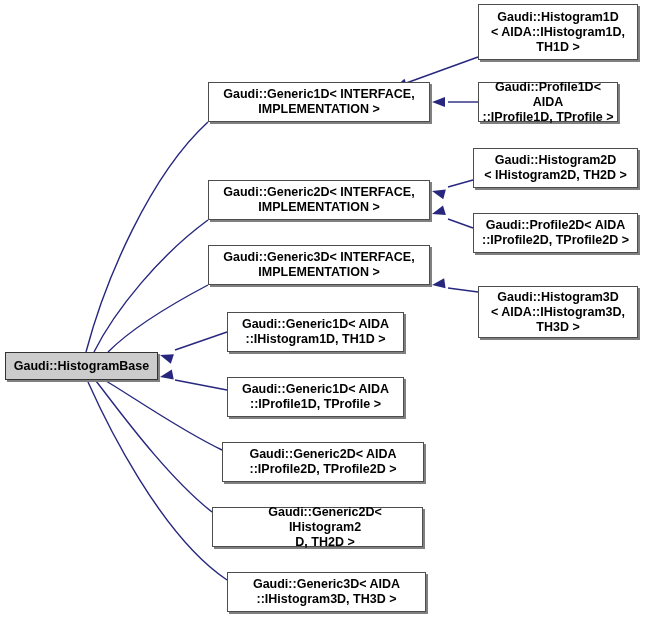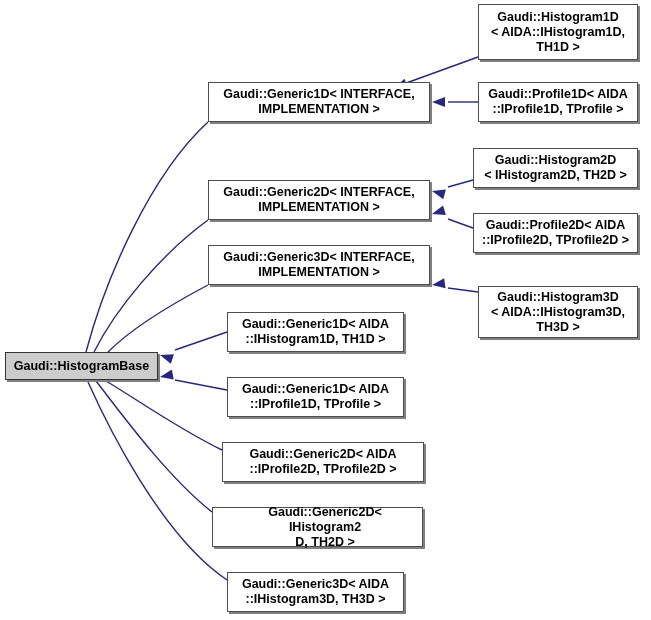--- a/index.html
+++ b/index.html
@@ -118,32 +118,32 @@
   <div class="node" style="left: 222px; top: 442px; width: 202px; height: 40px;">
     <span class="node-label">Gaudi::Generic2D&lt; AIDA
 ::IProfile2D, TProfile2D &gt;</span>
   </div>
 
   <div class="node" style="left: 212px; top: 507px; width: 211px; height: 40px; padding-left: 18px;">
     <span class="node-label">Gaudi::Generic2D&lt; IHistogram2
 D, TH2D &gt;</span>
   </div>
 
-  <div class="node" style="left: 227px; top: 572px; width: 177px; height: 40px;">
+  <div class="node" style="left: 227px; top: 572px; width: 199px; height: 40px;">
     <span class="node-label">Gaudi::Generic3D&lt; AIDA
 ::IHistogram3D, TH3D &gt;</span>
   </div>
 
   <div class="node" style="left: 478px; top: 4px; width: 160px; height: 56px;">
     <span class="node-label">Gaudi::Histogram1D
 &lt; AIDA::IHistogram1D,
 TH1D &gt;</span>
   </div>
 
-  <div class="node" style="left: 478px; top: 82px; width: 160px; height: 40px;">
+  <div class="node" style="left: 478px; top: 82px; width: 140px; height: 40px;">
     <span class="node-label">Gaudi::Profile1D&lt; AIDA
 ::IProfile1D, TProfile &gt;</span>
   </div>
 
   <div class="node" style="left: 473px; top: 148px; width: 165px; height: 40px;">
     <span class="node-label">Gaudi::Histogram2D
 &lt; IHistogram2D, TH2D &gt;</span>
   </div>
 
   <div class="node" style="left: 473px; top: 213px; width: 165px; height: 40px; justify-content: center;">

